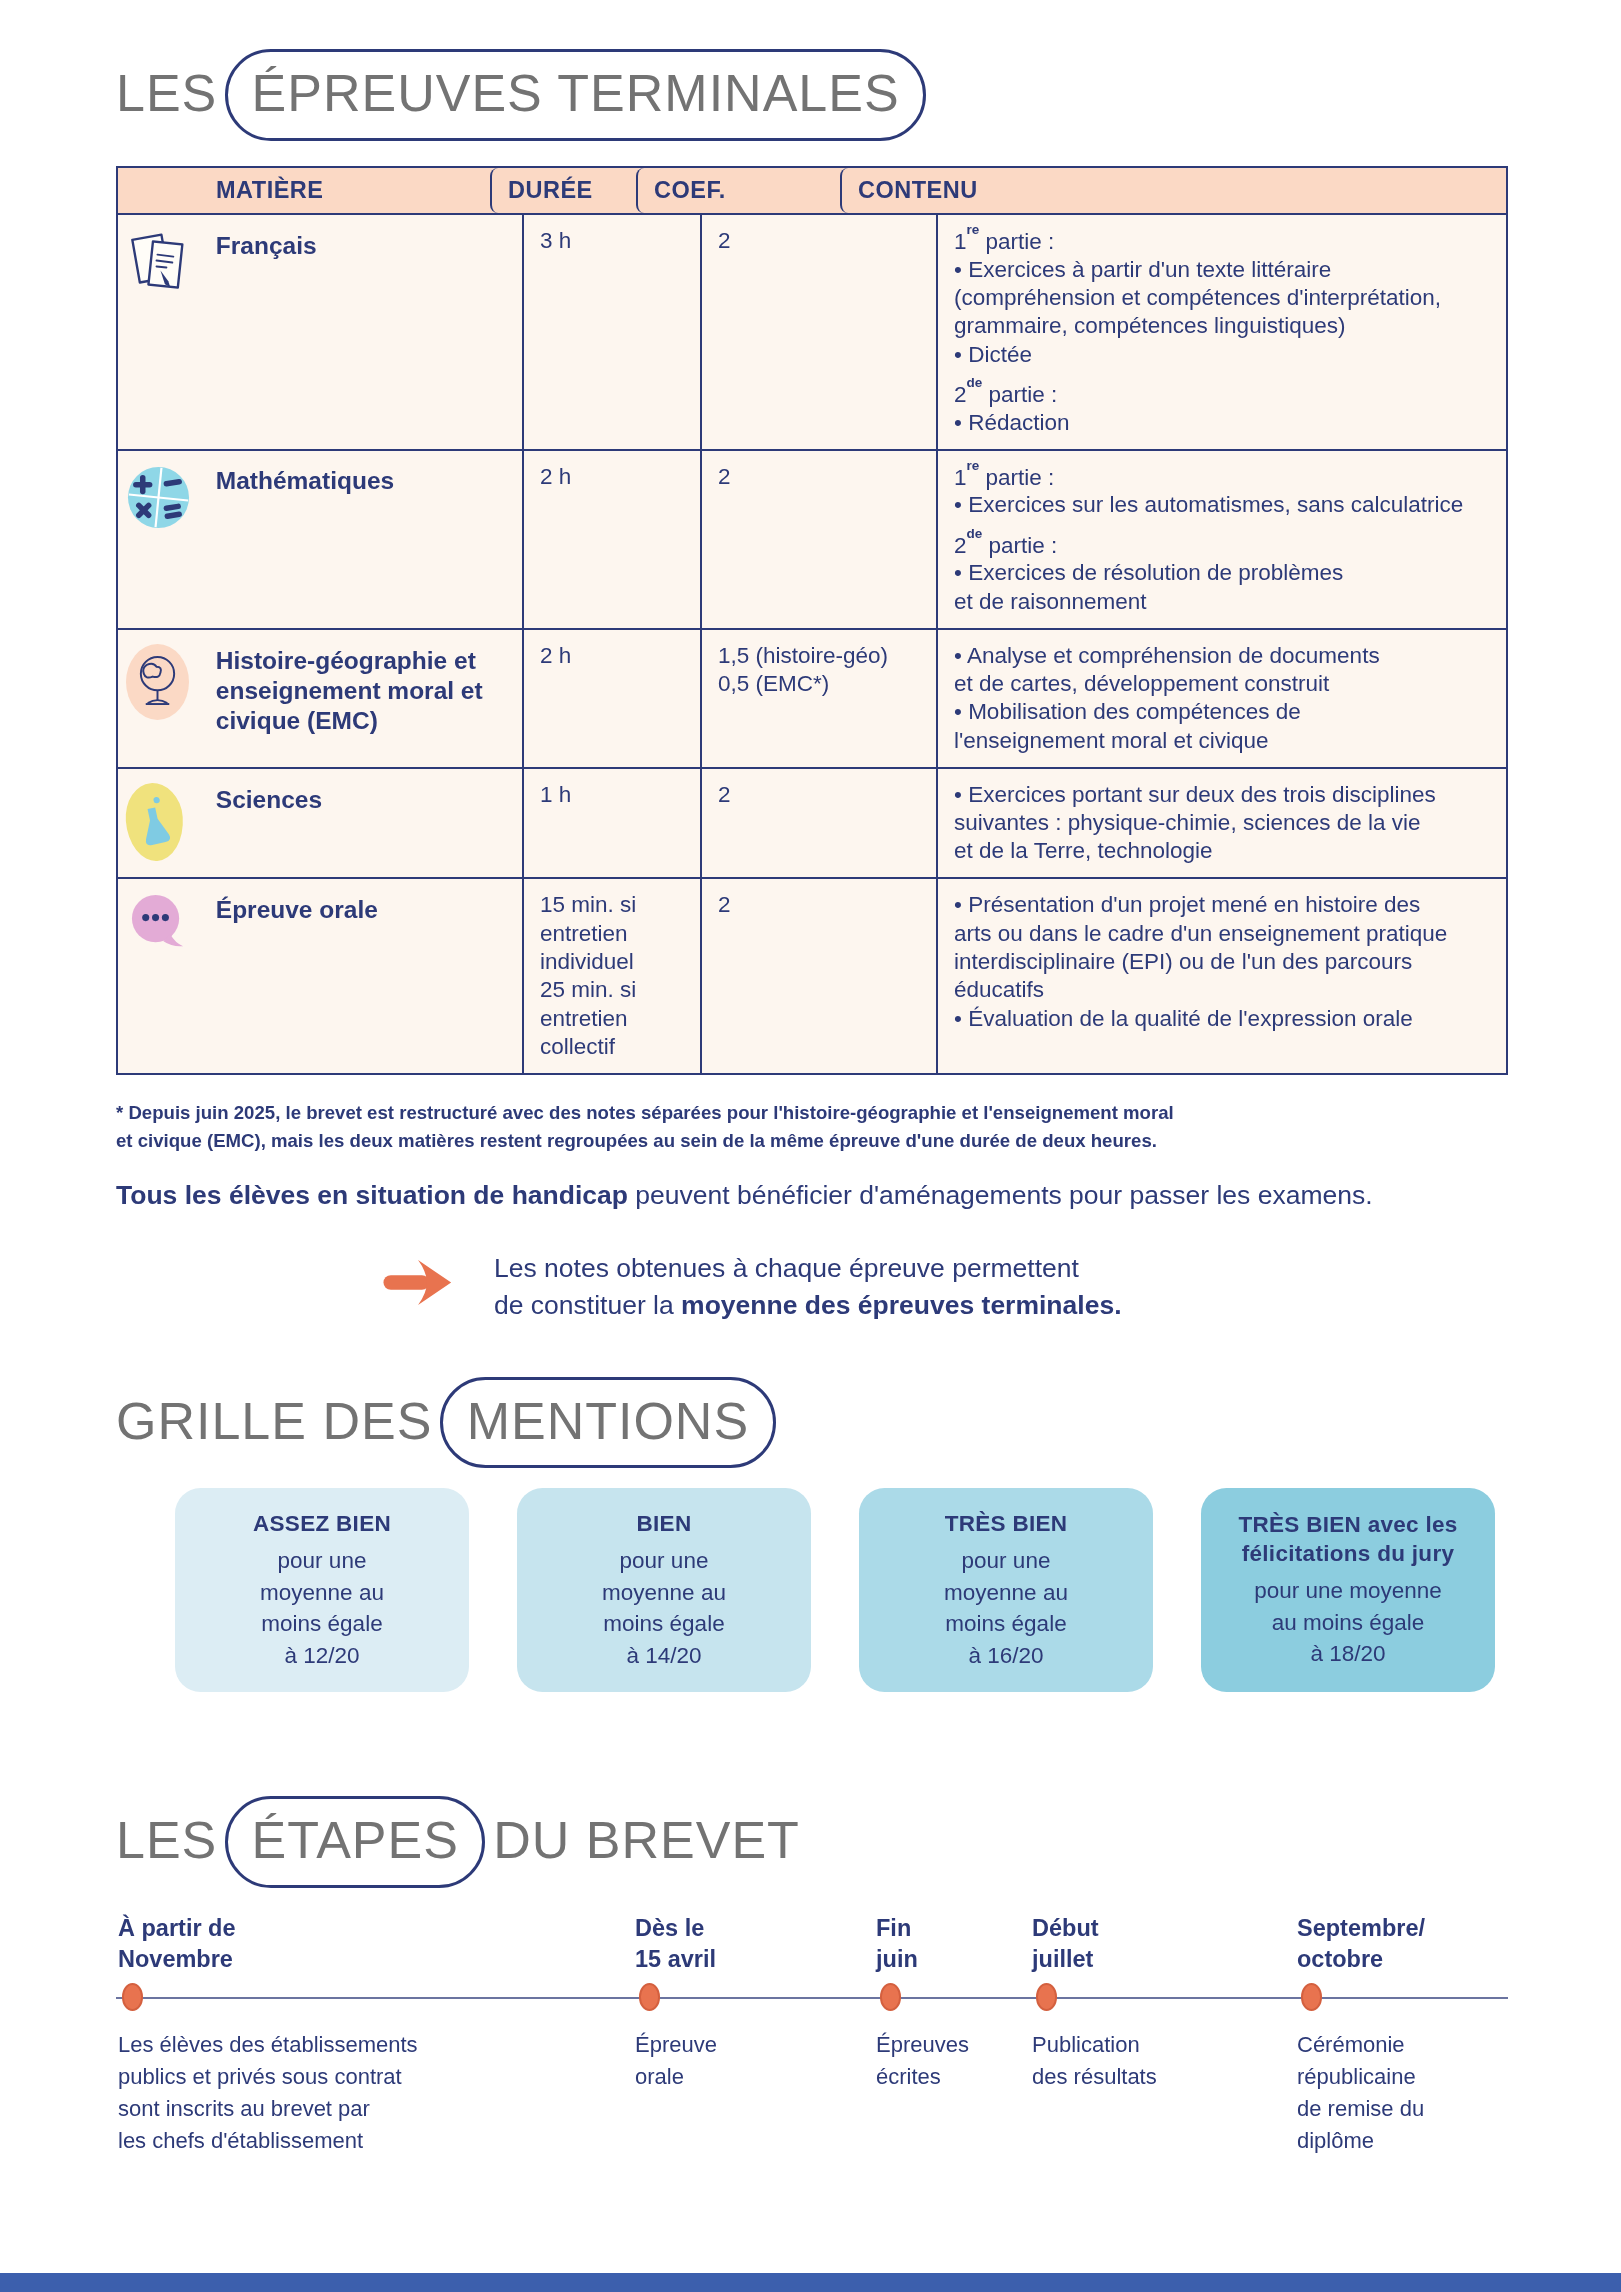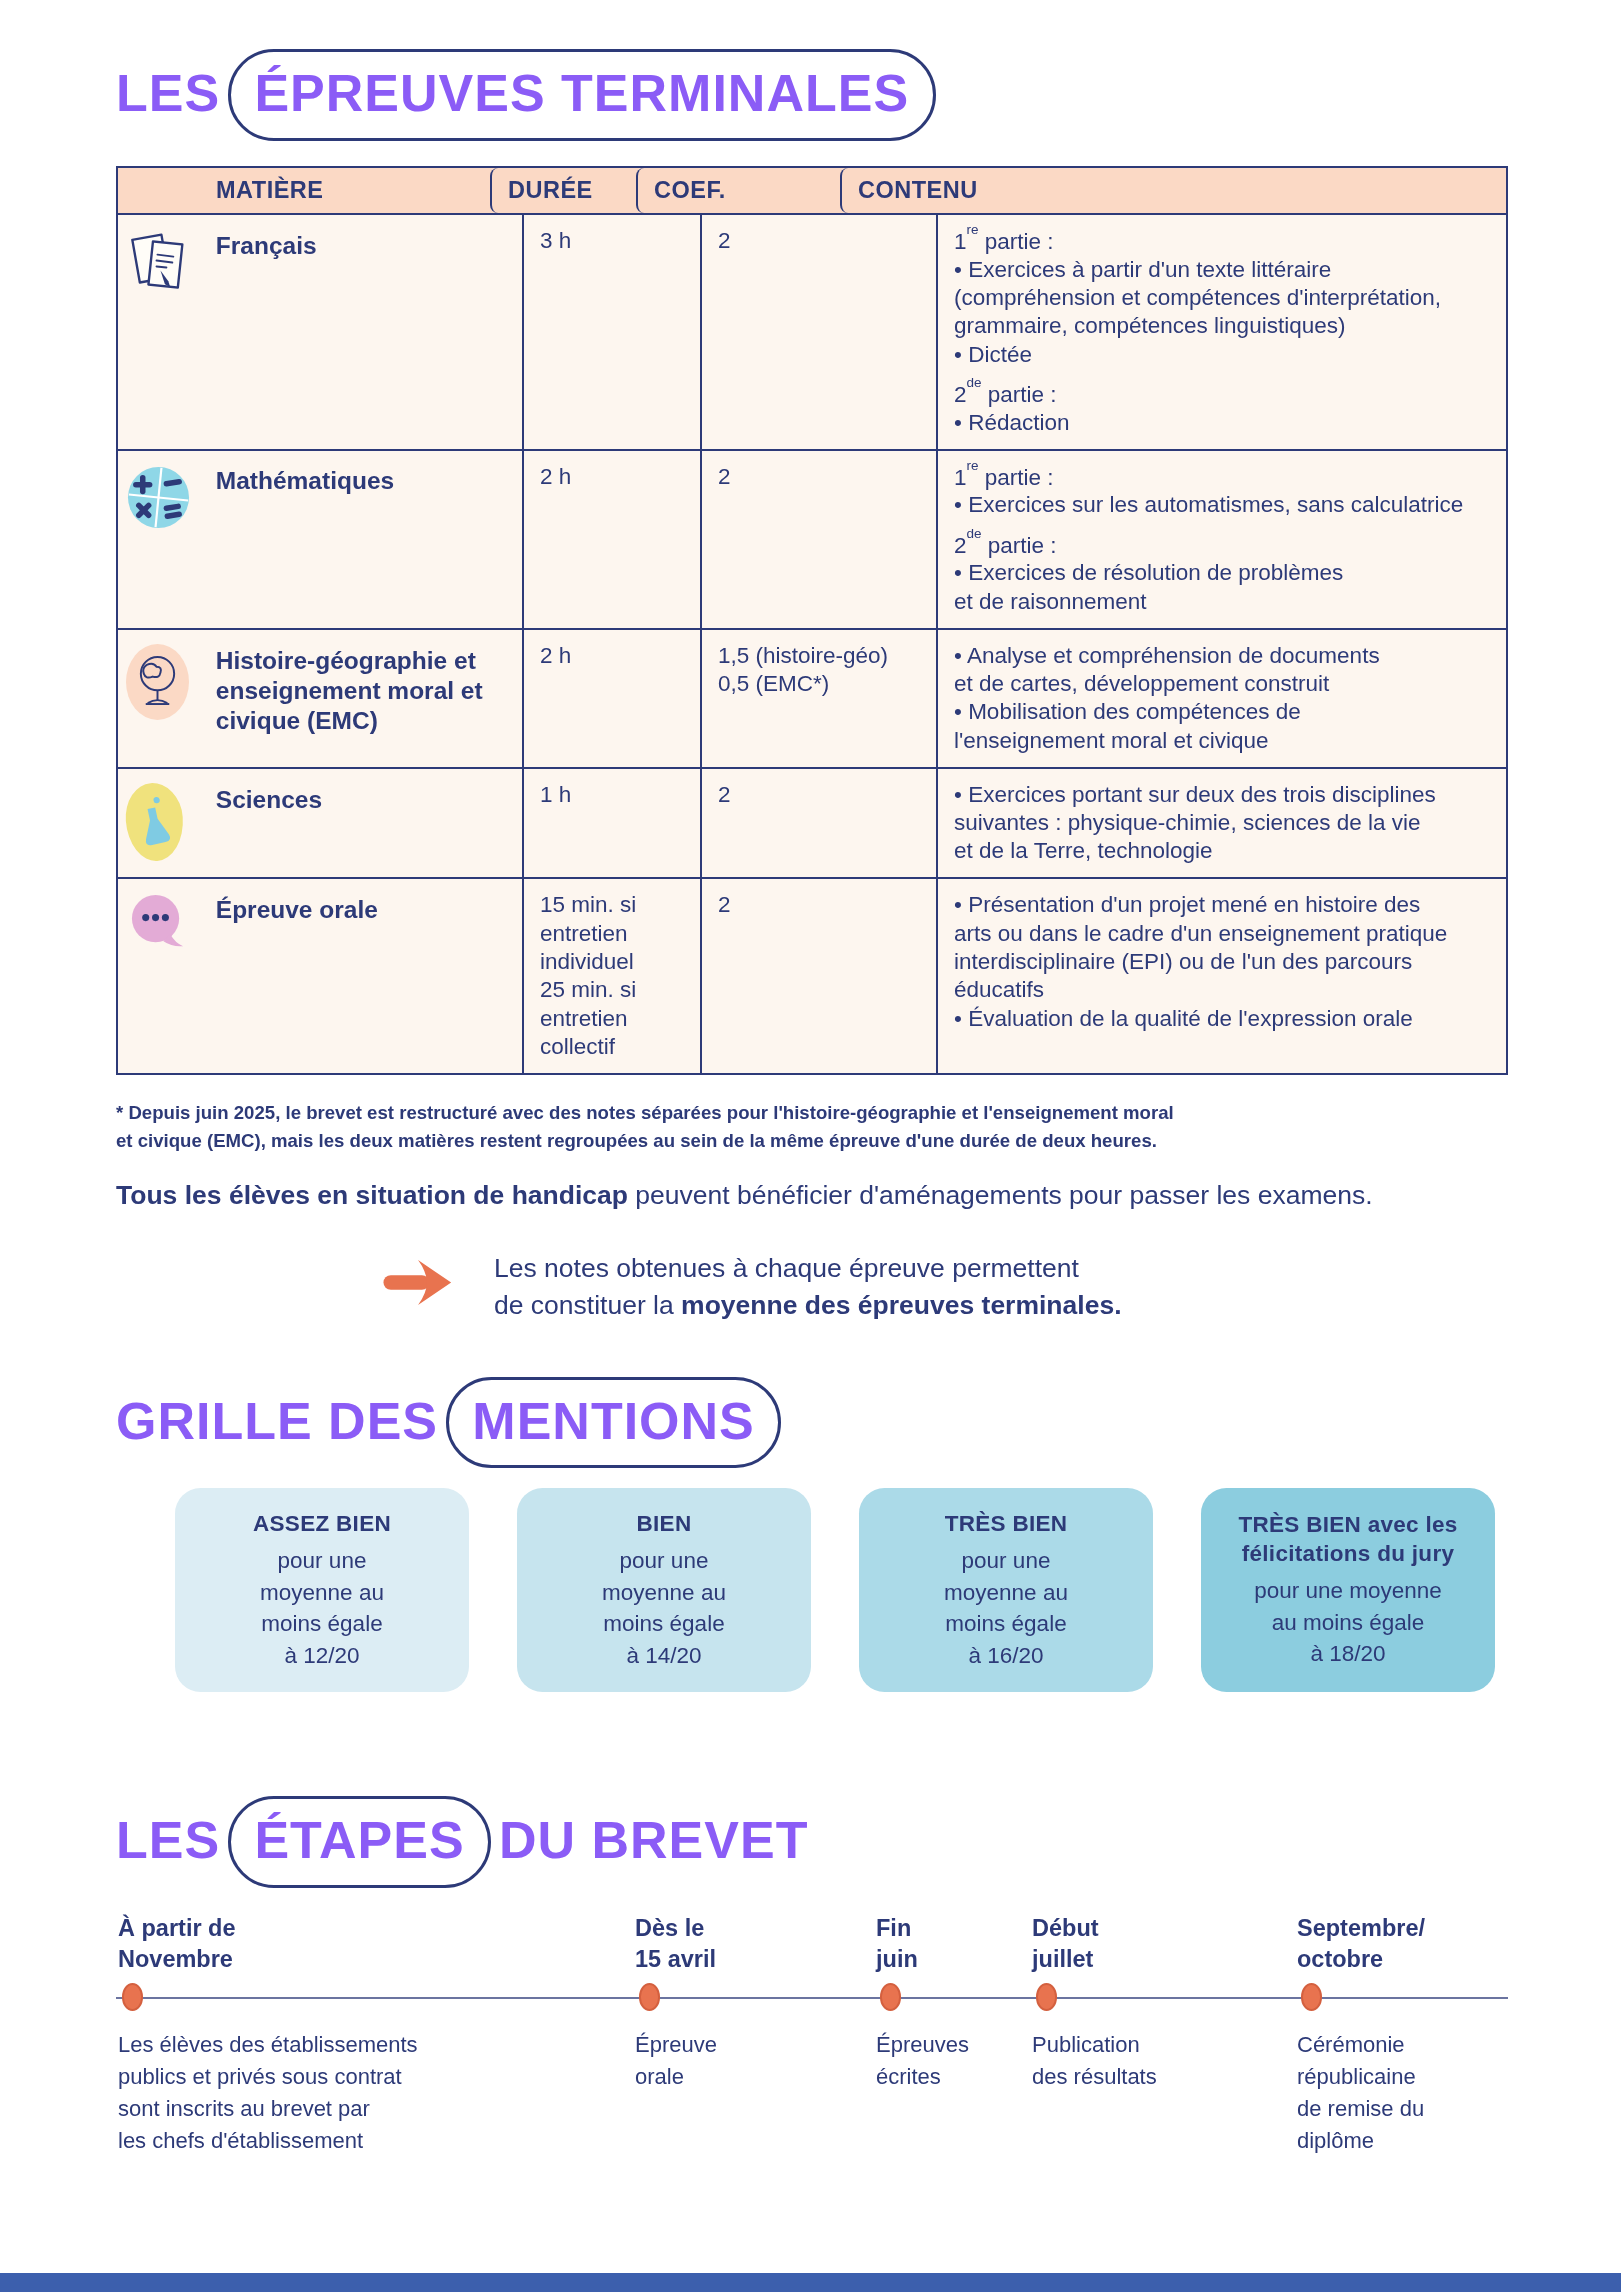--- a/index.html
+++ b/index.html
@@ -4,21 +4,21 @@
 <style>
   * { margin:0; padding:0; box-sizing:border-box; }
   body { background:#ffffff; }
   .page {
     position:relative; width:1621px; height:2293px; background:#ffffff;
     font-family:"Liberation Sans", sans-serif; color:#2d3a78; overflow:hidden;
   }
   .content { margin-left:116px; width:1392px; }
 
   
-  .h1 { font-size:52px; line-height:1.5; color:#8b5cf6; font-weight:bold; letter-spacing:1px; white-space:nowrap; }
+  .h1 { font-size:52px; line-height:1.5; color:#737373; font-weight:normal; letter-spacing:1px; white-space:nowrap; }
   .h1 .oval {
     display:inline-block; border:3.9px solid #2d3a78; border-radius:69px;
     padding:2px 23.5px 5.9px; margin:0 7.8px;
   }
   .title-block1 { margin-top:49px; }
 
   
   .table { margin-top:25.5px; border:2px solid #2d3a78; }
   .trow { display:flex; background:#fdf6ef; }
   .trow + .trow { border-top:2px solid #2d3a78; }
@@ -28,21 +28,21 @@
   .c-mat { width:372px; display:flex; align-items:flex-start; padding-left:7.8px; padding-right:5.9px; }
   .c-dur { width:146px; }
   .c-coef { width:204px; }
   .c-cont { flex:1; }
   .th { font-weight:bold; font-size:23.5px; letter-spacing:0.5px; padding-top:8.8px; padding-bottom:8.8px;border-radius:8px; }
   .thead .c-mat { display:block; padding-left:98px; }
   .icon-wrap { flex:0 0 90px; display:flex; justify-content:flex-start; padding-top:2px; }
   .mat-label { font-weight:bold; font-size:24.5px; line-height:1.24; padding-top:3.9px; }
   .cell-lines, .cell-paras { font-size:22.5px; line-height:1.26;margin-left:32px; }
   .para + .para { margin-top:10.8px; }
-  sup { font-size:60%; position:relative; top:-0.45em; }
+  sup { font-size:60%; position:relative; top:-0.45em;font-weight:bold; }
 
   .blob-peach { width:63px; height:76px; border-radius:50%; background:#fbd9c5; display:flex; align-items:center; justify-content:center; }
   .blob-yellow { width:57px; height:78px; border-radius:48% 52% 50% 50%/46% 46% 54% 54%; background:#f0e27d; display:flex; align-items:center; justify-content:center; transform:rotate(-4deg); }
 
   
   .footnote { margin-top:24px; font-size:18.6px; line-height:1.5;font-weight:bold; }
   .handicap { margin-top:25.5px; font-size:26.5px; }
   .arrow-note { margin-top:39px; margin-left:267px; display:flex; align-items:center; gap:37px; font-size:26.5px; line-height:1.38; }
 
   

